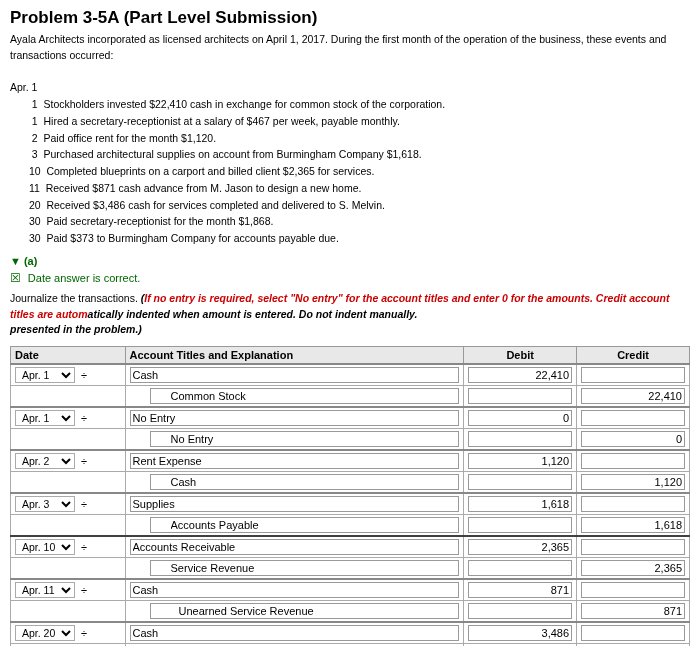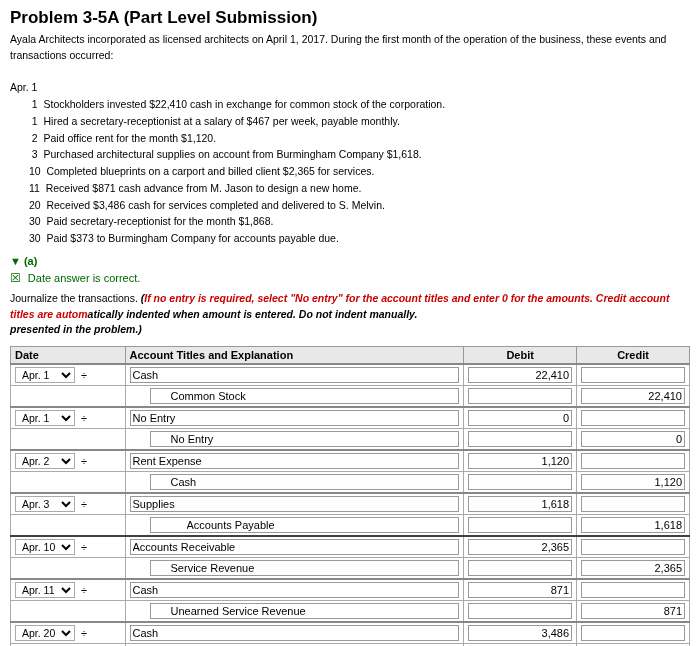--- a/index.html
+++ b/index.html
@@ -260,21 +260,21 @@
         <td class="debit-cell">
           <input type="text" class="input-field" value="1,618" style="">
         </td>
         <td class="credit-cell">
           <input type="text" class="input-field" value="" style="">
         </td>
       </tr>
       <tr>
         <td class="date-cell"></td>
         <td class="account-cell indented">
-          <input type="text" class="input-field text-left" value="Accounts Payable" style="padding-left: 36px;">
+          <input type="text" class="input-field text-left" value="Accounts Payable" style="padding-left: 20px;">
         </td>
         <td class="debit-cell">
           <input type="text" class="input-field" value="" style="">
         </td>
         <td class="credit-cell">
           <input type="text" class="input-field" value="1,618" style="">
         </td>
       </tr>
 
       <tr style="border-top:2px solid #404040;">
@@ -320,21 +320,21 @@
         <td class="debit-cell">
           <input type="text" class="input-field" value="871" style="">
         </td>
         <td class="credit-cell">
           <input type="text" class="input-field" value="" style="">
         </td>
       </tr>
       <tr>
         <td class="date-cell"></td>
         <td class="account-cell indented">
-          <input type="text" class="input-field text-left" value="Unearned Service Revenue" style="padding-left: 20px;">
+          <input type="text" class="input-field text-left" value="Unearned Service Revenue" style="padding-left: 28px;">
         </td>
         <td class="debit-cell">
           <input type="text" class="input-field" value="" style="">
         </td>
         <td class="credit-cell">
           <input type="text" class="input-field" value="871" style="">
         </td>
       </tr>
 
       <tr style="border-top:2px solid #888;padding-left:36px;">

